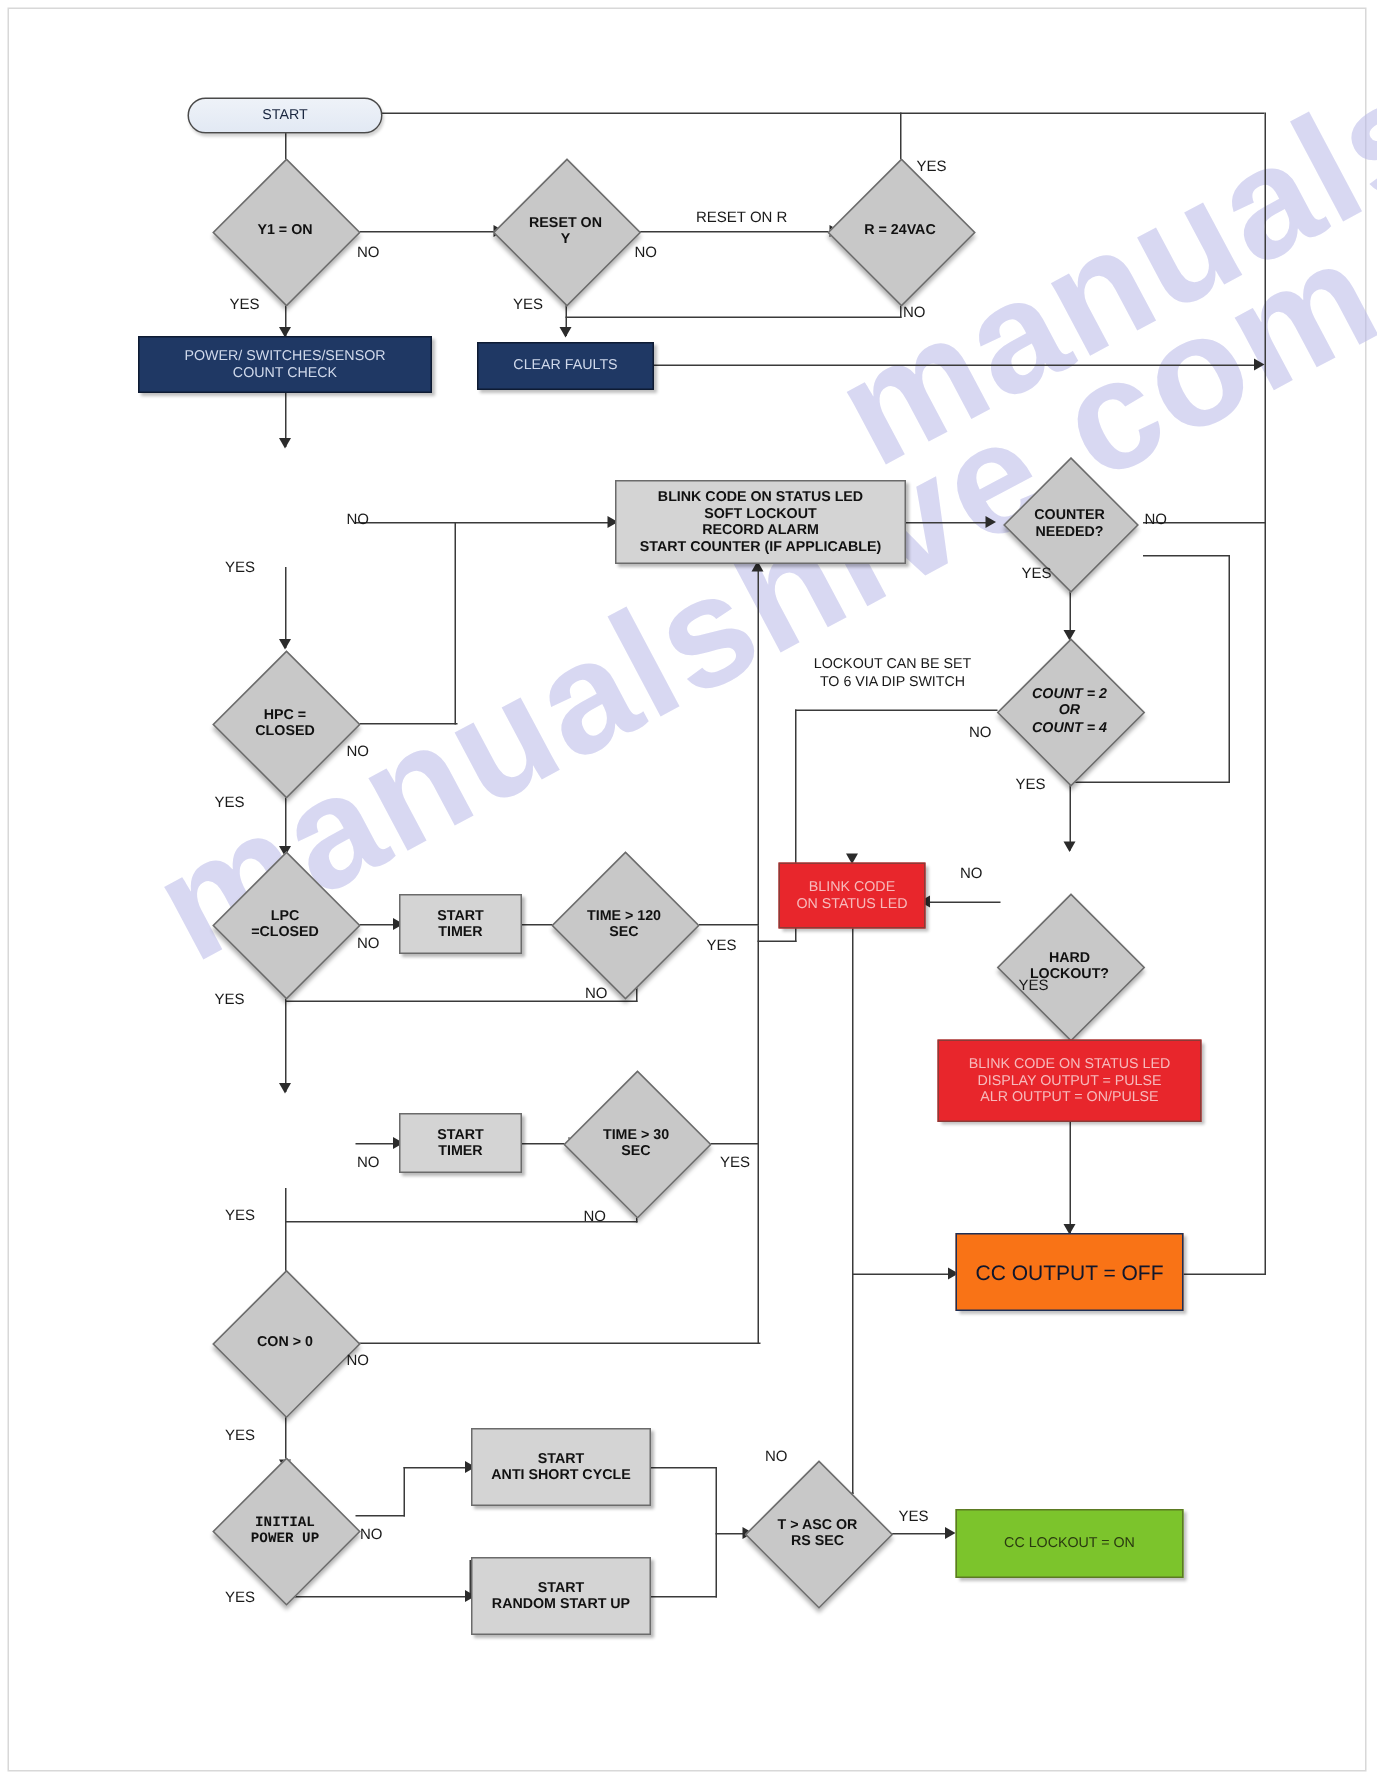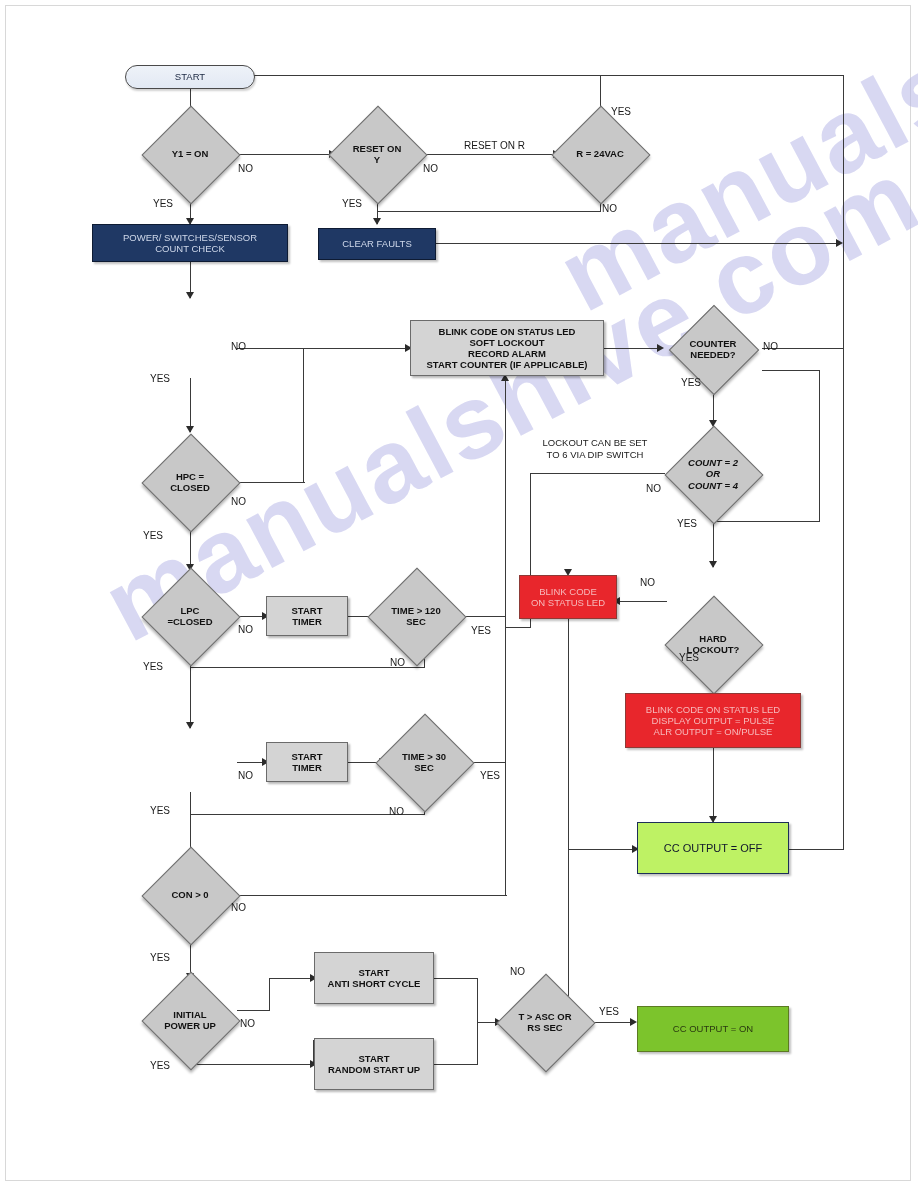--- a/index.html
+++ b/index.html
@@ -14,21 +14,21 @@
   .wm{position:absolute;color:#b9b9e8;opacity:.55;font-weight:700;pointer-events:none;white-space:nowrap;}
   .wm1{left:85px;top:560px;font-size:104px;transform:rotate(-28deg);transform-origin:0 0;letter-spacing:2px;}
   .wm2{left:540px;top:230px;font-size:104px;transform:rotate(-28deg);transform-origin:0 0;letter-spacing:2px;}
 
   
   .node{position:absolute;box-sizing:border-box;display:flex;align-items:center;justify-content:center;text-align:center;line-height:1.18;}
   .proc{border:1px solid #6b6b6b;background:#d4d4d4;color:#111;font-size:9.5px;font-weight:700;
         box-shadow:2px 2px 2px rgba(0,0,0,.28);}
   .navy{border:1px solid #0e1b33;background:#1f3864;color:#cfd8ea;font-size:9.5px;font-weight:400;
         box-shadow:2px 2px 2px rgba(0,0,0,.25);}
-  .blue{border:1px solid #1d2f57;background:#bef264;color:#10162c;font-size:11px;font-weight:400;
+  .blue{border:1px solid #1d2f57;background:#f97316;color:#10162c;font-size:14px;font-weight:400;
         box-shadow:2px 2px 2px rgba(0,0,0,.25);}
   .red{border:1px solid #8d3a36;background:#e8262c;color:#f7b9bb;font-size:9.5px;font-weight:400;
        box-shadow:2px 2px 2px rgba(0,0,0,.25);}
   .green{border:1px solid #5c7a23;background:#7cc42c;color:#2a3a10;font-size:9.5px;font-weight:400;
          box-shadow:2px 2px 2px rgba(0,0,0,.25);}
   .term{border:1px solid #4a4a4a;border-radius:22px;background:linear-gradient(#eef2f8,#e2e9f4);
         color:#1a2740;font-size:9.5px;font-weight:400;box-shadow:1px 2px 2px rgba(0,0,0,.18);}
 
   
   .dia{position:absolute;}
@@ -281,37 +281,37 @@
 
   <div class="node blue" style="left:637px;top:822px;width:152px;height:52px;">CC OUTPUT = OFF</div>
 
   <div class="dia" style="left:143px;top:861px;width:94px;height:68px;">
     <div class="sq" style="left:13px;top:0px;width:68px;height:68px;"></div>
     <div class="lb">CON &gt; 0</div>
   </div>
 
   <div class="dia" style="left:133px;top:975px;width:114px;height:90px;">
     <div class="sq" style="left:23px;top:11px;width:68px;height:68px;"></div>
-    <div class="lb" style="white-space:pre-line;">INITIAL
+    <div class="lb" style="white-space:pre-line;font-family:Liberation Mono, monospace;">INITIAL
 POWER UP</div>
   </div>
 
   <div class="node proc" style="left:314px;top:952px;width:120px;height:52px;white-space:pre-line;">START
 ANTI SHORT CYCLE</div>
 
   <div class="node proc" style="left:314px;top:1038px;width:120px;height:52px;white-space:pre-line;">START
 RANDOM START UP</div>
 
   <div class="dia" style="left:498px;top:988px;width:94px;height:68px;">
     <div class="sq" style="left:13px;top:0px;width:68px;height:68px;"></div>
     <div class="lb" style="white-space:pre-line;">T &gt; ASC OR
 RS SEC</div>
   </div>
 
-  <div class="node green" style="left:637px;top:1006px;width:152px;height:46px;">CC OUTPUT = ON</div>
+  <div class="node green" style="left:637px;top:1006px;width:152px;height:46px;">CC LOCKOUT = ON</div>
 
   <div class="lbl" style="left:238px;top:163px;">NO</div>
   <div class="lbl" style="left:153px;top:198px;">YES</div>
   <div class="lbl" style="left:464px;top:140px;">RESET ON R</div>
   <div class="lbl" style="left:423px;top:163px;">NO</div>
   <div class="lbl" style="left:342px;top:198px;">YES</div>
   <div class="lbl" style="left:611px;top:106px;">YES</div>
   <div class="lbl" style="left:602px;top:203px;">NO</div>
 
   <div class="lbl" style="left:231px;top:341px;">NO</div>

